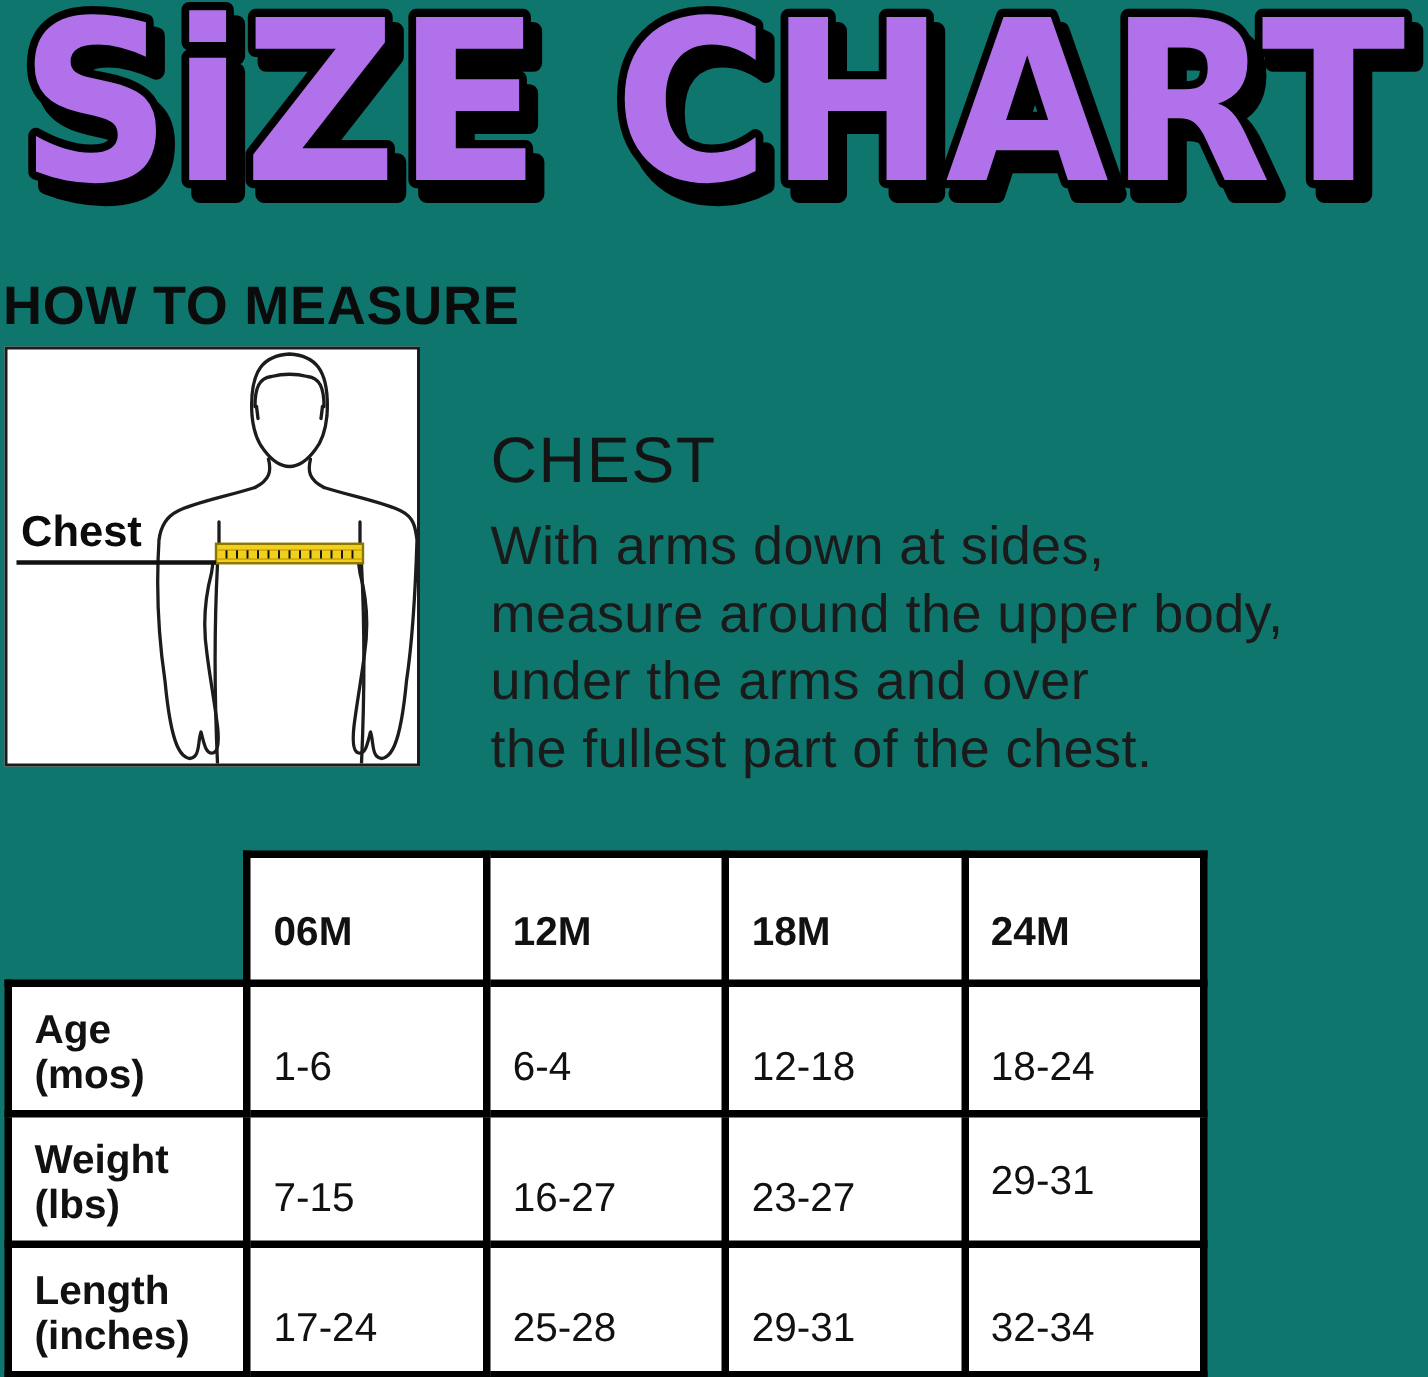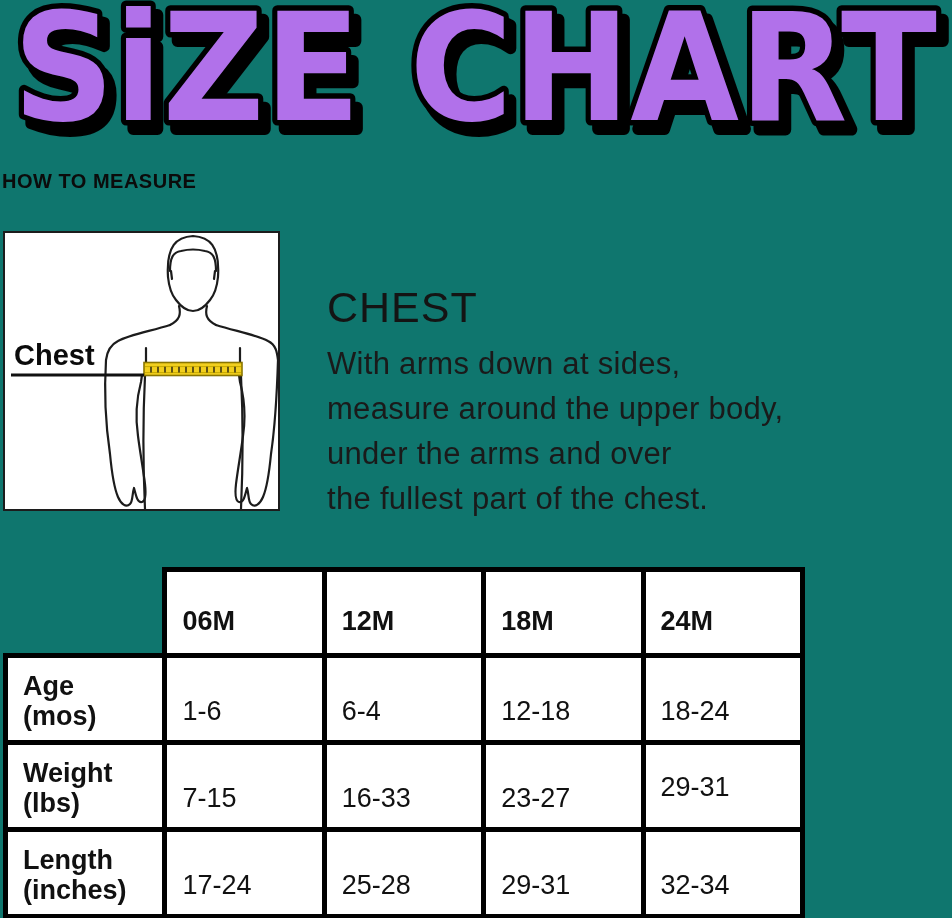--- a/index.html
+++ b/index.html
@@ -40,22 +40,22 @@
     fill: #B171EA;
     stroke: #000000;
     stroke-width: 11px;
     stroke-linejoin: round;
     paint-order: stroke fill;
   }
 
   
   .htm-heading {
     position: absolute;
-    left: 2px; top: 170px;
-    font-size: 20px;
+    left: 2px; top: 183px;
+    font-size: 36px;
     font-weight: bold;
     letter-spacing: 0.5px;
     color: #0b0b0b;
   }
 
   
   .figure-box {
     position: absolute;
     left: 3px; top: 231px;
     width: 277px; height: 280px;
@@ -80,21 +80,21 @@
   }
   .chest-heading {
     font-size: 43px;
     font-weight: normal;
     letter-spacing: 1px;
     color: #141414;
     line-height: 48px;
   }
   .chest-lines { margin-top: 10px; }
   .chest-line {
-    font-size: 31px;
+    font-size: 36px;
     font-weight: normal;
     letter-spacing: 0.3px;
     color: #1a1a1a;
     line-height: 45px;
     white-space: nowrap;
   }
 
   
   .size-table {
     position: absolute;
@@ -216,21 +216,21 @@
         <td class="val">6-4</td>
         <td class="val">12-18</td>
         <td class="val">18-24</td>
       </tr>
       <tr class="body-row">
         <th class="row-head">
           <div>Weight</div>
           <div>(lbs)</div>
         </th>
         <td class="val">7-15</td>
-        <td class="val">16-33</td>
+        <td class="val">16-27</td>
         <td class="val">23-27</td>
         <td class="val raised">29-31</td>
       </tr>
       <tr class="body-row">
         <th class="row-head">
           <div>Length</div>
           <div>(inches)</div>
         </th>
         <td class="val">17-24</td>
         <td class="val">25-28</td>

